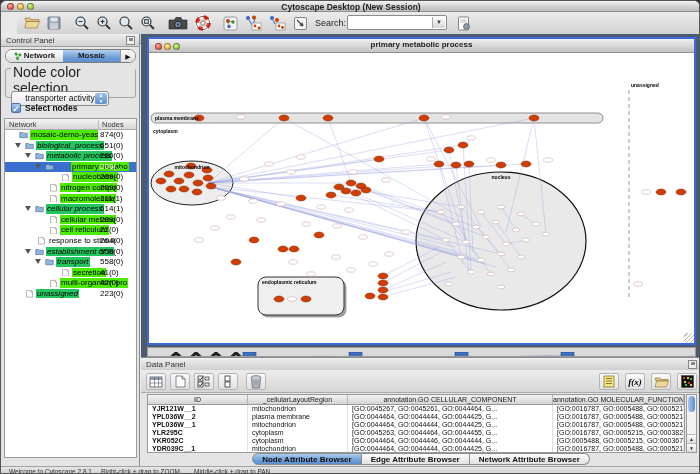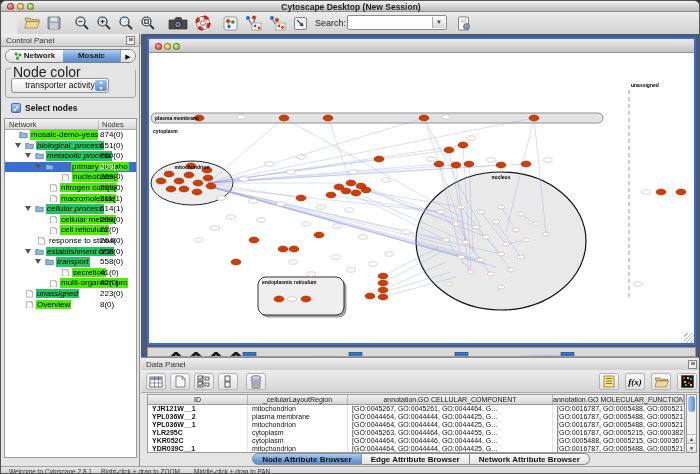--- a/index.html
+++ b/index.html
@@ -38,21 +38,21 @@
 
   #cp-tabs{left:4px;top:15px;width:131px;height:14px;display:flex;border:1px solid #7e7e7e;border-radius:7px;overflow:hidden;background:#fff;}
   .cp-tab{flex:1;font-size:8px;font-weight:bold;color:#222;text-align:center;line-height:12px;
      background:linear-gradient(#fdfdfd,#dcdcdc);display:flex;align-items:center;justify-content:center;gap:2px;}
   .cp-tab.sel{background:linear-gradient(#b5d0ef,#6f9fd8 60%,#5d8fce);}
   #cp-tab-arrow{width:15px;flex:none;background:linear-gradient(#fdfdfd,#dcdcdc);border-left:1px solid #999;
      font-size:7px;line-height:13px;text-align:center;color:#111;}
 
   #color-fieldset{left:4px;top:34px;width:131px;height:30px;border:1px solid #a5a5a5;border-radius:3px;}
   #color-fieldset .legend{position:absolute;top:-5px;left:5px;background:#e4e4e4;padding:0 2px;font-size:14px;color:#222;}
-  #color-dropdown{position:absolute;left:5px;top:9px;width:98px;height:15px;background:linear-gradient(#fff,#e7e7e7);
+  #color-dropdown{position:absolute;left:5px;top:22px;width:98px;height:15px;background:linear-gradient(#fff,#e7e7e7);
      border:1px solid #8f8f8f;border-radius:3px;font-size:8.5px;line-height:13px;text-align:center;color:#111;}
   #color-dropdown .stepper{position:absolute;right:1px;top:1px;width:12px;height:11px;border-radius:2px;
      background:linear-gradient(#9ec2ec,#5d8fce);color:#fff;font-size:5px;line-height:5.5px;text-align:center;}
 
   #select-nodes-row{left:10px;top:68px;width:120px;height:12px;display:flex;align-items:center;gap:4px;}
   #select-nodes-box{width:10px;height:10px;border-radius:2px;border:1px solid #4a6fa5;
      background:linear-gradient(#a8c8ee,#5d8fce);color:#fff;font-size:9px;line-height:10px;text-align:center;font-weight:bold;}
   #select-nodes-label{font-size:8.5px;font-weight:bold;color:#111;}
 
   #tree-box{left:3px;top:84px;width:133px;height:340px;background:#fff;border:1px solid #9a9a9a;overflow:hidden;}
@@ -323,34 +323,31 @@
               <path d="M8 .5v2h2" fill="none" stroke="#888" stroke-width=".8"></path>
             </svg><span class="chip green" style="margin-left: 67px;">secretion</span><span class="tcount">41(0)</span></div>
           <div class="trow"><svg class="ficon" viewBox="0 0 12 10" style="left: 44px;">
               <path d="M2 0.5h6l2 2v7H2z" fill="#fff" stroke="#888" stroke-width=".8"></path>
               <path d="M8 .5v2h2" fill="none" stroke="#888" stroke-width=".8"></path>
             </svg><span class="chip green" style="margin-left: 55px;">multi-organism pro</span><span class="tcount">42(0)</span></div>
           <div class="trow"><svg class="ficon" viewBox="0 0 12 10" style="left: 20px;">
               <path d="M2 0.5h6l2 2v7H2z" fill="#fff" stroke="#888" stroke-width=".8"></path>
               <path d="M8 .5v2h2" fill="none" stroke="#888" stroke-width=".8"></path>
             </svg><span class="chip red" style="margin-left: 31px;">unassigned</span><span class="tcount">223(0)</span></div>
-          <div class="trow"><svg class="ficon" viewBox="0 0 12 10" style="left: 20px;">
-              <path d="M2 0.5h6l2 2v7H2z" fill="#fff" stroke="#888" stroke-width=".8"></path>
-              <path d="M8 .5v2h2" fill="none" stroke="#888" stroke-width=".8"></path>
-            </svg><span class="chip green" style="margin-left: 31px;">Overview</span><span class="tcount">8(0)</span></div>
         </div>
     </div>
   </div>
 
   <div class="abs" id="desktop">
     <div id="net-window">
       <div id="net-titlebar">
         <span class="light red" style="left:6px;top:3.5px"></span>
         <span class="light yellow" style="left:15px;top:3.5px"></span>
         <span class="light green" style="left:24px;top:3.5px"></span>
+        <span id="net-title">primary metabolic process</span>
       </div>
       <svg id="net-canvas" viewBox="148 51 545 290" preserveAspectRatio="none">
           <rect x="259.5" y="277.5" width="86" height="38" rx="8" fill="rgba(40,40,40,.45)"></rect>
           <rect x="150" y="111" width="452" height="10" rx="5" fill="#e4e4e4" stroke="#777" stroke-width="0.8"></rect>
           <ellipse cx="191" cy="181" rx="41" ry="22" fill="#ededed" stroke="#222" stroke-width="1"></ellipse>
           <ellipse cx="500" cy="239" rx="85" ry="69" fill="#e9e9e9" stroke="#111" stroke-width="1.2"></ellipse>
           <rect x="257" y="275" width="86" height="38" rx="8" fill="#efefef" stroke="#333" stroke-width="1"></rect>
           <line x1="628" y1="88" x2="628" y2="295" stroke="#999" stroke-width="1" stroke-dasharray="4 3"></line>
           <line x1="207" y1="181" x2="423" y2="116" stroke="#98a1e4" stroke-width="0.6" opacity="0.6"></line>
           <line x1="207" y1="181" x2="533" y2="116" stroke="#98a1e4" stroke-width="0.6" opacity="0.6"></line>

